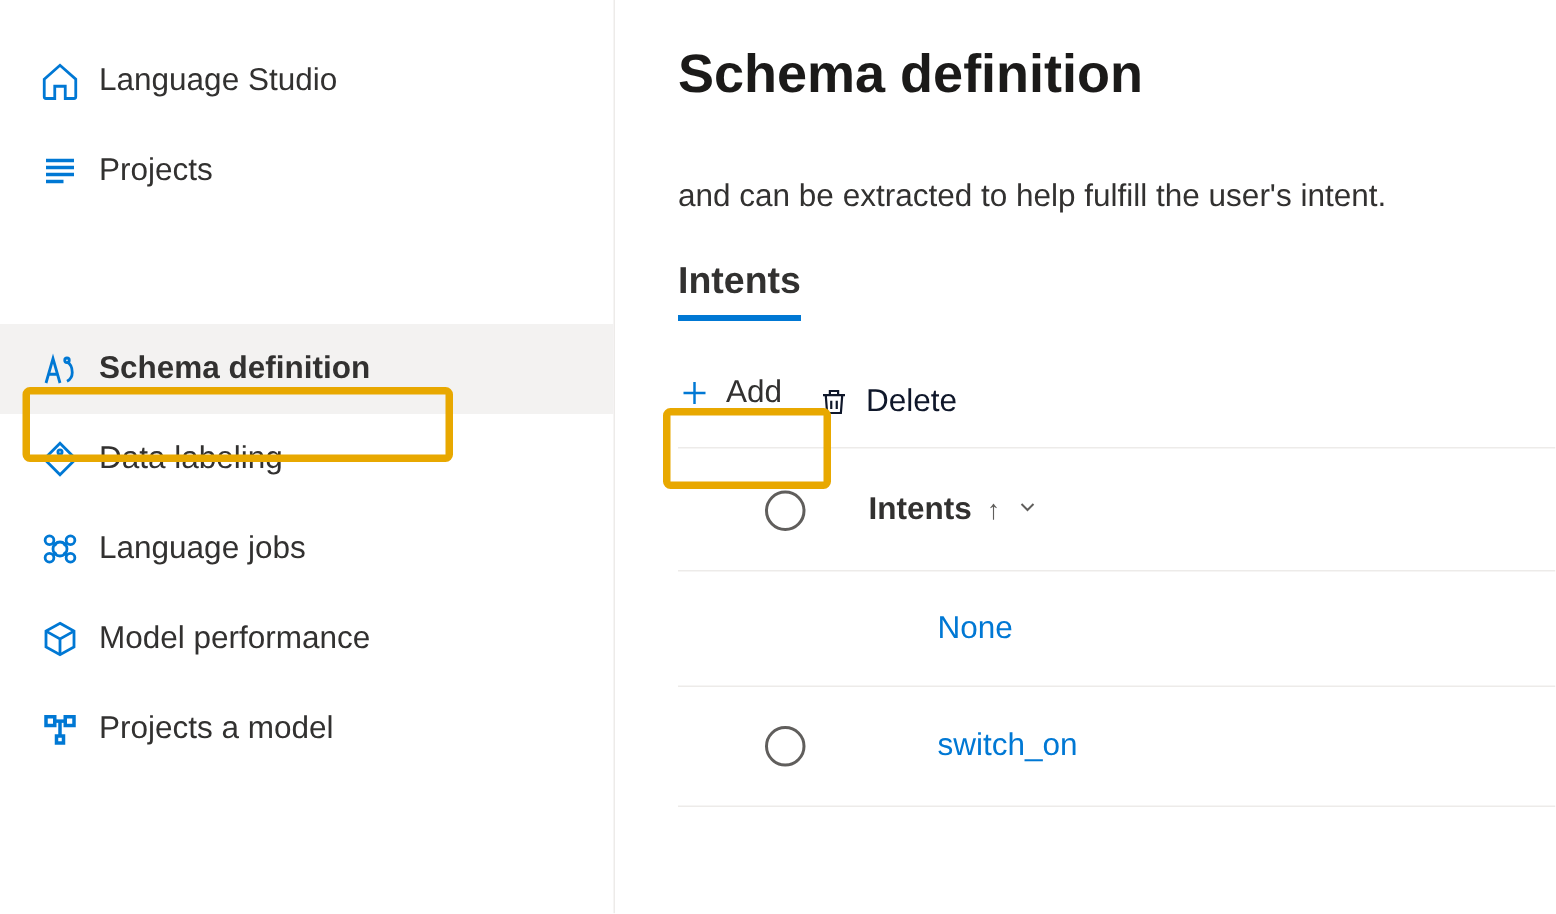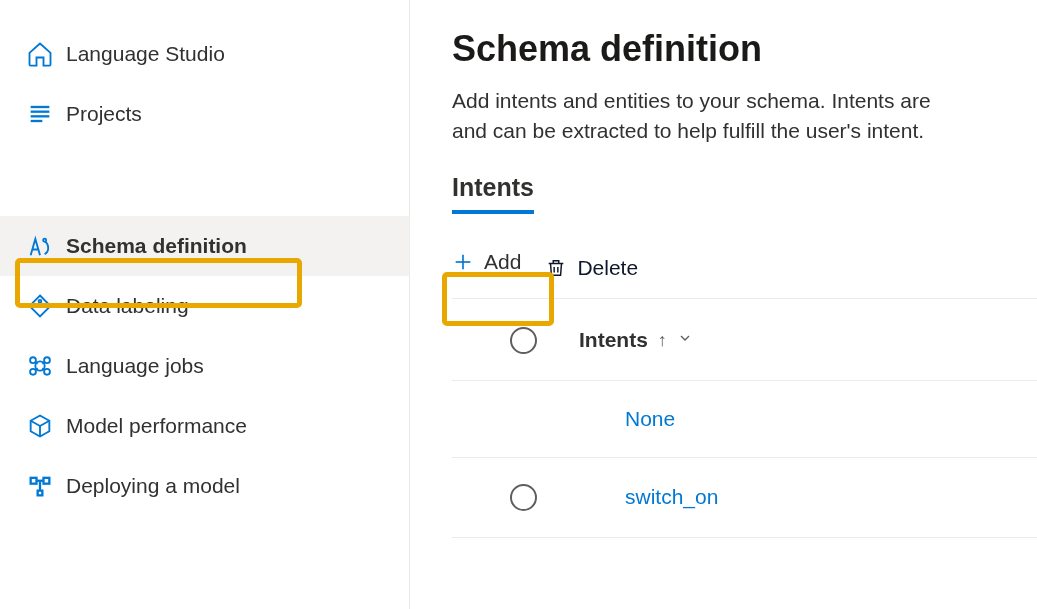--- a/index.html
+++ b/index.html
@@ -239,30 +239,30 @@
   <div class="sidebar-item">
     <span class="sidebar-icon">
       <svg viewBox="0 0 24 24" fill="none" stroke="currentColor" stroke-width="2">
           <rect x="4" y="5" width="5" height="5"></rect>
           <rect x="15" y="5" width="5" height="5"></rect>
           <line x1="9" y1="7.5" x2="15" y2="7.5"></line>
           <line x1="12" y1="7.5" x2="12" y2="16"></line>
           <rect x="10" y="16" width="4" height="4"></rect>
         </svg>
     </span>
-    <span>Deploying a model</span>
+    <span>Projects a model</span>
   </div>
 </div>
 
 <div class="highlight-sidebar"></div>
 
 <div class="main">
   <h1 class="page-title">Schema definition</h1>
   <p class="page-desc">
-    <span>Add intents and entities to your schema. Intents are</span><br>
+    <br>
     <span>and can be extracted to help fulfill the user's intent.</span>
   </p>
 
   <div class="tabs">
     <div class="tab active">Intents</div>
   </div>
 
   <div class="toolbar">
     <button class="toolbar-btn">
       <span class="tb-icon add-icon">

